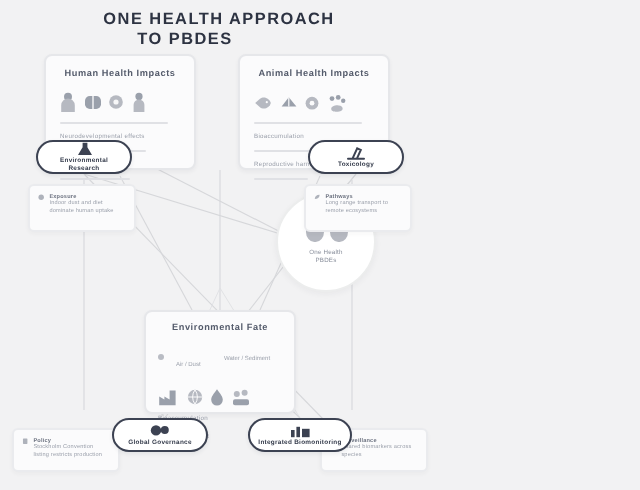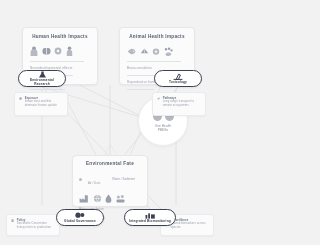--- a/index.html
+++ b/index.html
@@ -144,20 +144,24 @@
       <line x1="160" y1="88" x2="130" y2="155"></line>
       <line x1="42" y1="90" x2="42" y2="205"></line>
       <line x1="176" y1="90" x2="176" y2="205"></line>
     </g>
     <g stroke="#dfe0e3" stroke-width="0.45" fill="none">
       <line x1="110" y1="144" x2="80" y2="209"></line>
       <line x1="110" y1="144" x2="150" y2="209"></line>
     </g>
   </svg>
 
+  <div class="title">
+    <span class="l">ONE HEALTH APPROACH</span>
+    <span class="l l2">TO PBDES</span>
+  </div>
 
   <div class="card" id="human">
     <span class="card-title">Human Health Impacts</span>
     <div class="iconrow">
       <svg class="gi" width="8" height="10" viewBox="0 0 8 10">
           <circle cx="4" cy="2.4" r="2" fill="#9aa0ab"></circle>
           <path d="M0.6 10V6.6a3.4 3.4 0 0 1 6.8 0V10z" fill="#b6b9c1"></path>
         </svg>
       <svg class="gi" width="9" height="10" viewBox="0 0 9 10">
           <rect x="0.5" y="2" width="8" height="6.5" rx="2.4" fill="#9aa0ab"></rect>

